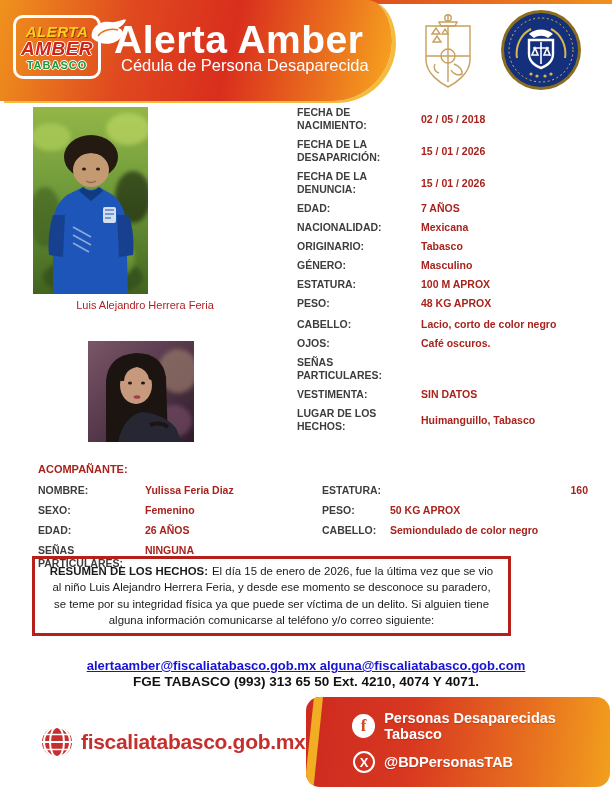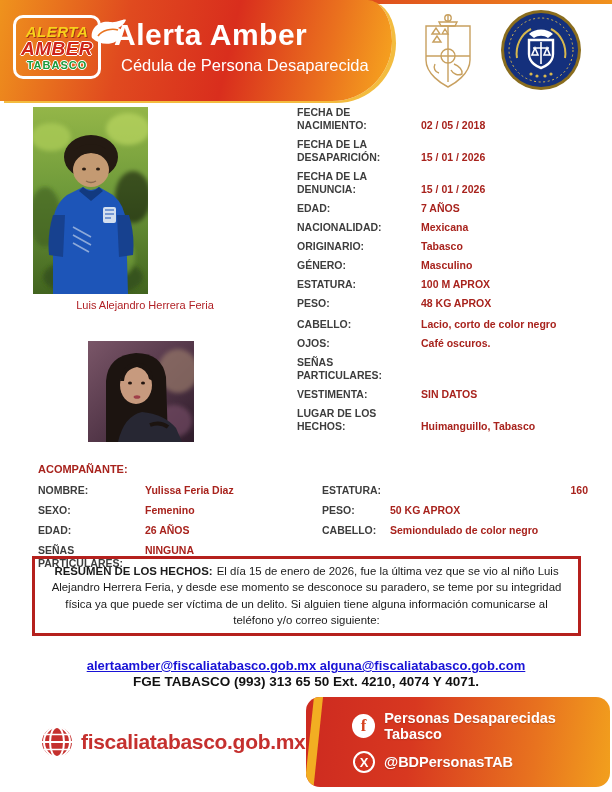--- a/index.html
+++ b/index.html
@@ -26,57 +26,57 @@
     line-height:1; z-index:2;
   }
   .logo-l1 { font-weight:bold; font-size:15px; letter-spacing:.5px; color:#f8d21a;
     text-shadow:1px 1px 0 #a03315; font-style:italic; }
   .logo-l2 { font-weight:bold; font-size:19px; letter-spacing:.5px; color:#cf2418;
     text-shadow:-1px 0 0 #fff,1px 0 0 #fff,0 -1px 0 #fff,0 1px 0 #fff; font-style:italic; }
   .logo-l3 { font-weight:bold; font-size:11px; letter-spacing:1px; color:#1c9a3c;
     text-shadow:-1px 0 0 #fff,1px 0 0 #fff,0 -1px 0 #fff,0 1px 0 #fff; margin-top:2px; }
   .dove { position:absolute; left:72px; top:-2px; width:40px; height:34px; z-index:3; }
   .banner-title { position:absolute; left:114px; top:18px; color:#fff;
-    font-size:30px; font-weight:bold; letter-spacing:.5px; }
+    font-size:39px; font-weight:bold; letter-spacing:.5px; }
   .banner-sub { position:absolute; left:121px; top:56px; color:#fff; font-size:16.5px;text-align:center; }
   .seal { position:absolute; }
   .seal-state { left:421px; top:12px; }
   .seal-fge  { left:499px; top:8px; }
 
   
   .photo { position:absolute; display:block; }
   .photo-child { left:33px; top:107px; }
   .photo-woman { left:88px; top:341px; }
   .person-name {
     position:absolute; left:18px; top:296px; width:254px; text-align:center;
     color:#b01f24; font-weight:normal; font-size:11px; line-height:19px;
   }
 
   
   .fields { position:absolute; left:297px; top:106px; width:288px; }
-  .frow { display:flex; align-items:flex-end; margin-bottom:6px; }
+  .frow { display:flex; align-items:center; margin-bottom:6px; }
   .frow.gap-top  { margin-top:4px; }
   .frow.gap-big  { margin-top:8px; }
   .flabel { flex:0 0 124px; font-weight:bold; color:#3d3d3d; font-size:10.5px; line-height:13px; }
   .fvalue { flex:1; font-weight:bold; color:#a8231d; font-size:10.5px; line-height:13px; }
 
   
   .comp-header { position:absolute; left:38px; top:463px;
     color:#a8231d; font-weight:bold; font-size:11px; }
   .comp-left { position:absolute; left:38px; top:484px; width:252px; }
   .comp-left .flabel { flex:0 0 107px; }
   .comp-right { position:absolute; left:322px; top:484px; width:266px; }
   .comp-right .flabel { flex:0 0 68px; }
   .comp-right .push-right { flex:0 0 auto; margin-left:auto; }
   .crow { display:flex; align-items:flex-start; margin-bottom:7px;justify-content:center; }
   .crow .flabel, .crow .fvalue { font-size:10.5px; line-height:13px; }
 
   
   .summary {
-    position:absolute; left:32px; top:556px; width:549px;
+    position:absolute; left:32px; top:556px; width:479px;
     border:3px solid #b5201d; padding:4px 10px 5px 10px;
     text-align:center; font-size:11.4px; line-height:16.3px; color:#1a1a1a;
   }
   .summary b { margin-right:4px; }
   .phone-line { position:absolute; left:0; top:674px; width:612px; text-align:center;
     font-weight:bold; font-size:13.5px; color:#111; }
   .email-line { position:absolute; left:0; top:656px; width:612px; text-align:center; }
   .email-line a { font-weight:bold; font-size:13px; color:#1812d6; text-decoration:underline; }
 
   

